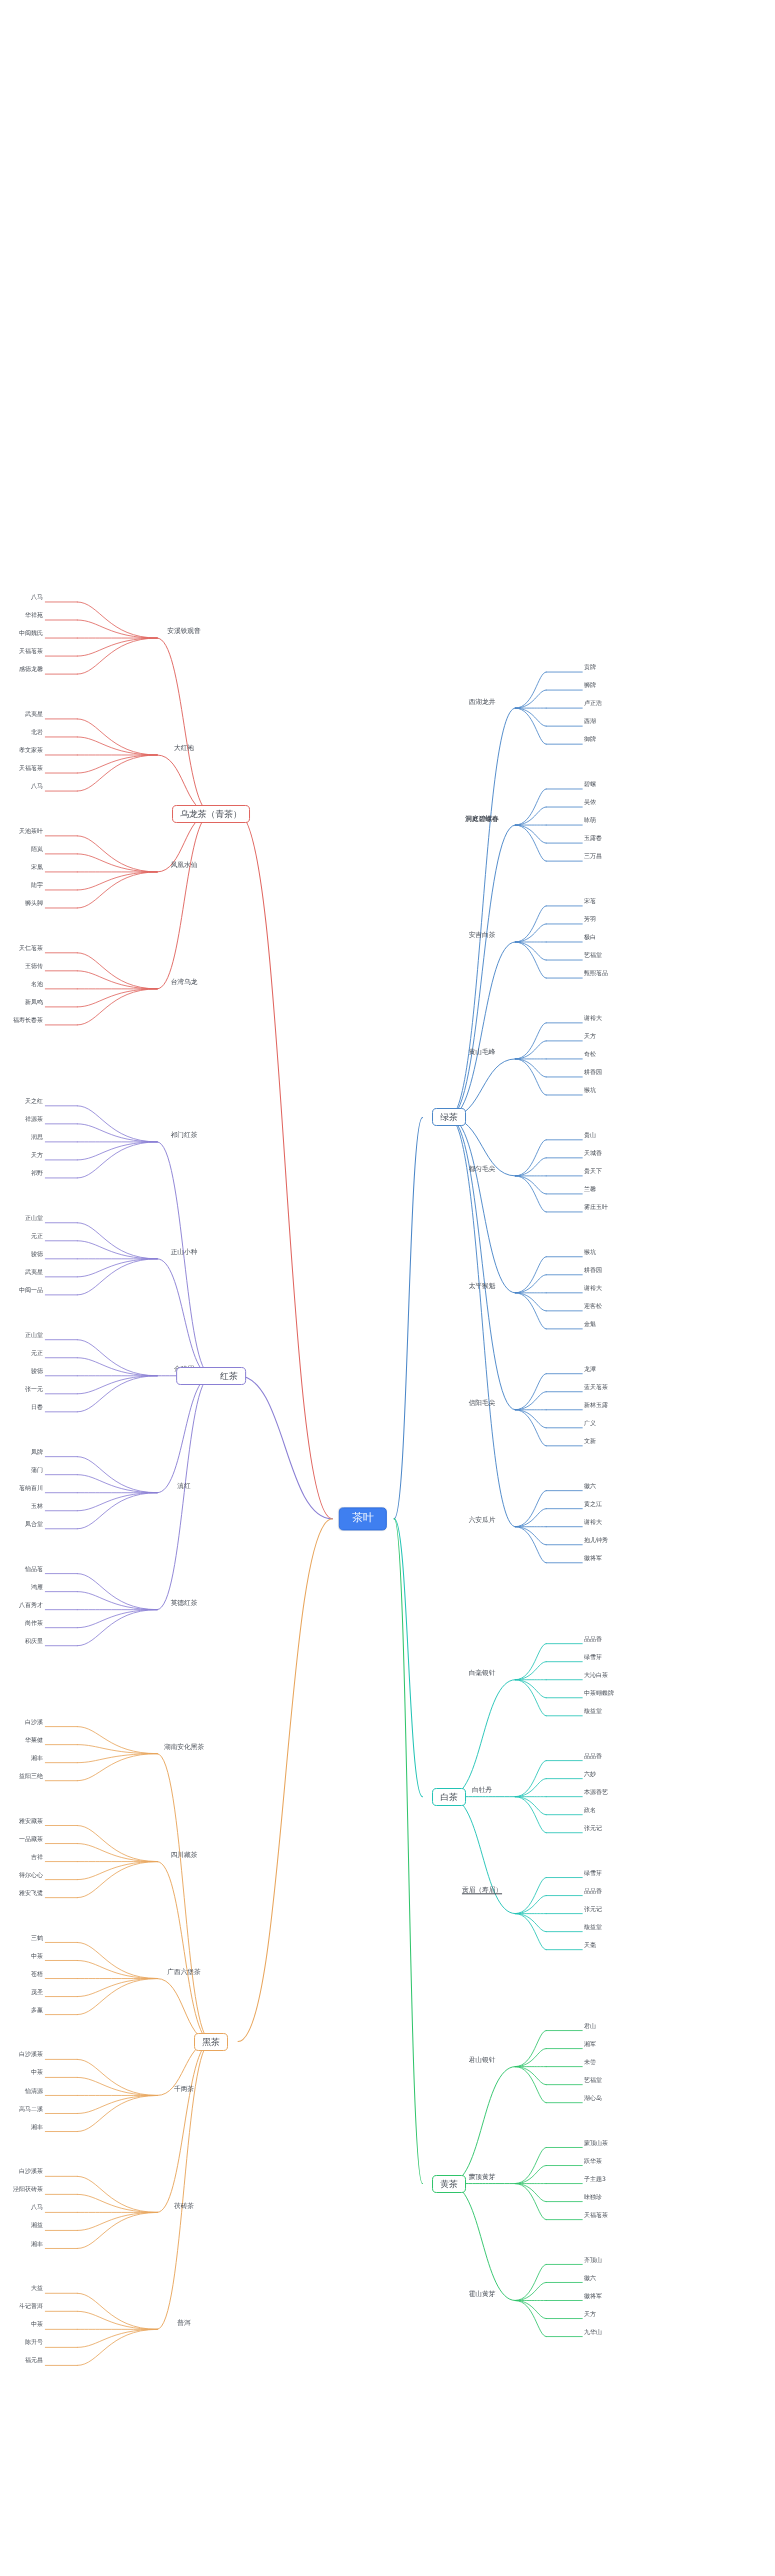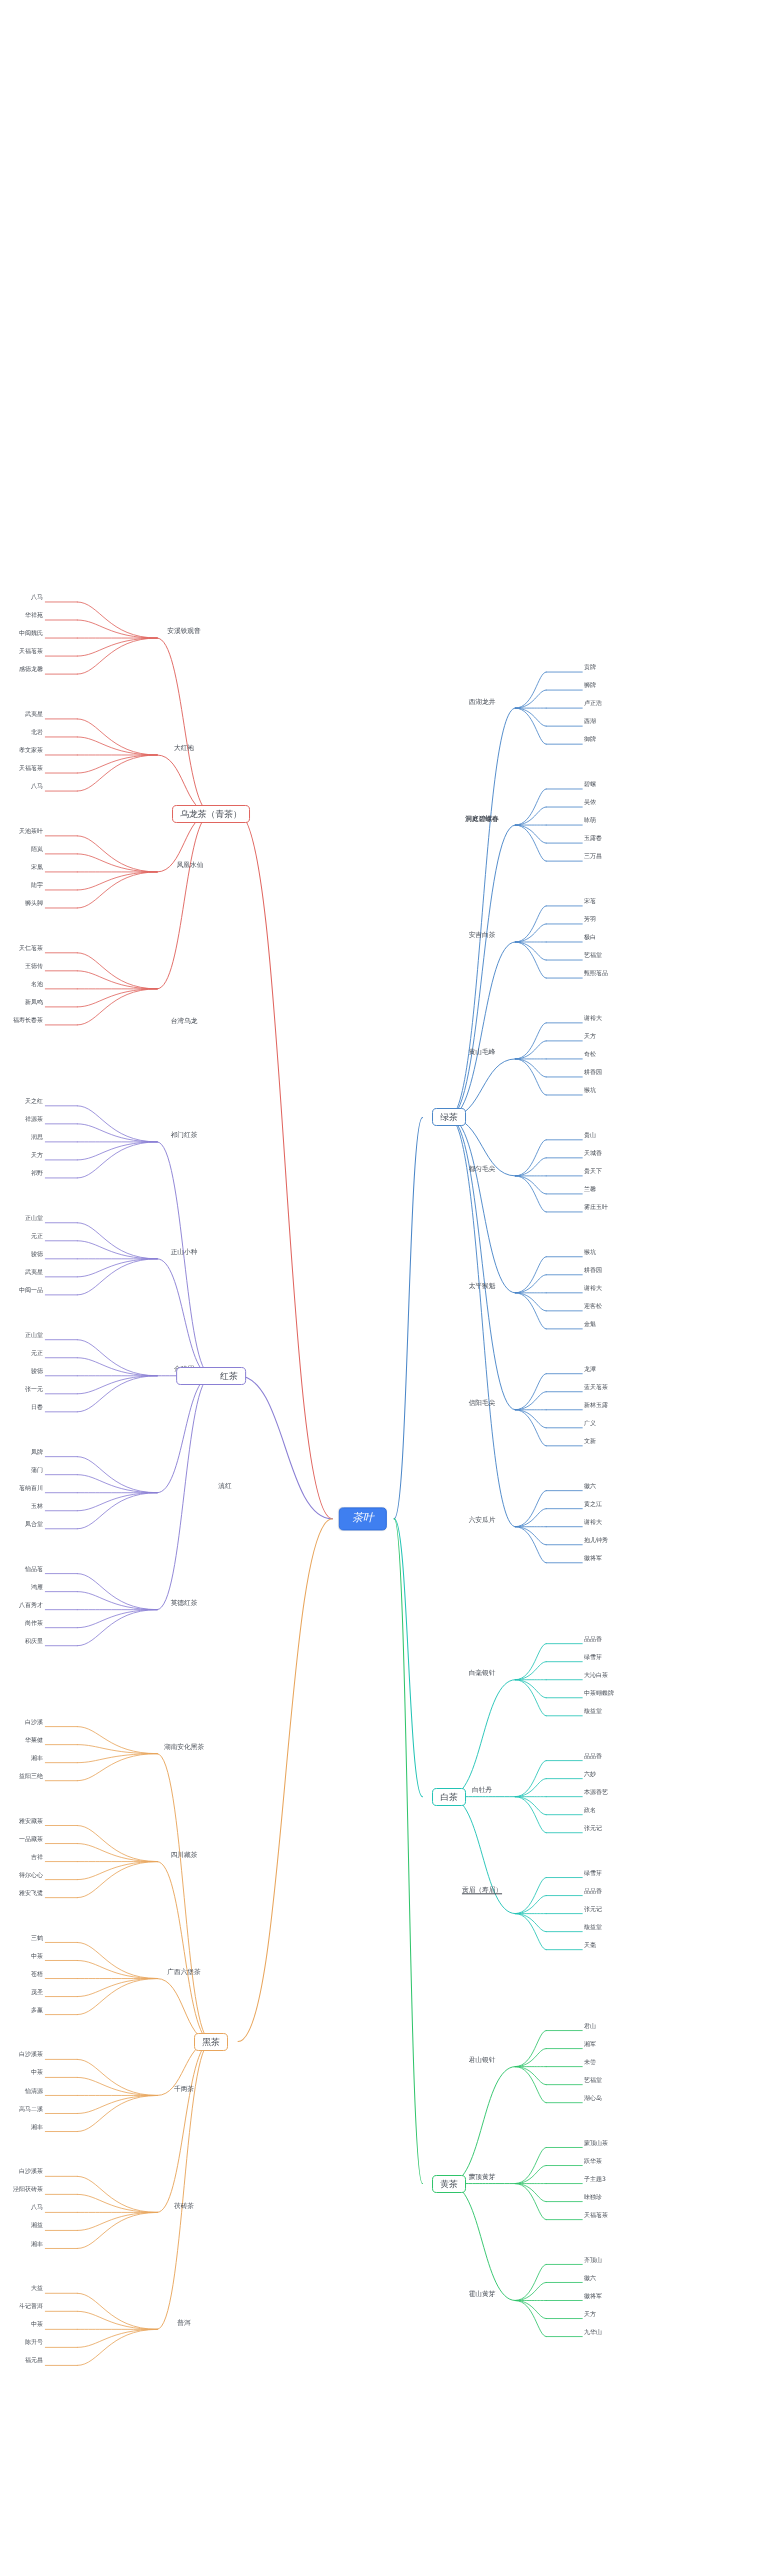--- a/index.html
+++ b/index.html
@@ -9,21 +9,20 @@
     width:776px;height:2988px;position:relative;overflow:hidden;
   }
   #canvas{position:absolute;left:0;top:0;width:776px;height:2988px;}
   svg#links{position:absolute;left:0;top:0;width:776px;height:2988px;pointer-events:none;}
   .node{position:absolute;white-space:nowrap;color:#444a53;line-height:1;}
   
   .n-root{
     background:#3f7ff0;color:#fff;border:1px solid #2f6fe0;border-radius:4.6px;
     font-size:10.8px;padding:5.2px 12.4px;transform:translate(-50%,-50%);
     box-shadow:0 0.5px 1px rgba(0,0,0,.12);
-    font-style:italic;
   }
   
   .n-cat{
     background:#fff;border:1px solid #888;border-radius:4.6px;
     font-size:8.8px;padding:3.6px 7.2px;transform:translate(-50%,-50%);
   }
   
   .n-topic{font-size:6.7px;transform:translate(-50%,-100%);}
   
   .n-leaf{font-size:6px;}
@@ -372,27 +371,27 @@
       <div class="node n-leaf left" style="left: 43px; top: 735px; color: rgb(68, 74, 83);">北岩</div>
       <div class="node n-leaf left" style="left: 43px; top: 753px; color: rgb(68, 74, 83);">孝文家茶</div>
       <div class="node n-leaf left" style="left: 43px; top: 771px; color: rgb(68, 74, 83);">天福茗茶</div>
       <div class="node n-leaf left" style="left: 43px; top: 789px; color: rgb(68, 74, 83);">八马</div>
       <div class="node n-topic left" style="left: 184px; top: 752px;">大红袍</div>
       <div class="node n-leaf left" style="left: 43px; top: 834px; color: rgb(68, 74, 83);">天池茶叶</div>
       <div class="node n-leaf left" style="left: 43px; top: 852px; color: rgb(68, 74, 83);">陌岚</div>
       <div class="node n-leaf left" style="left: 43px; top: 870px; color: rgb(68, 74, 83);">宋凰</div>
       <div class="node n-leaf left" style="left: 43px; top: 888px; color: rgb(68, 74, 83);">陆宇</div>
       <div class="node n-leaf left" style="left: 43px; top: 906px; color: rgb(68, 74, 83);">狮头脚</div>
-      <div class="node n-topic left" style="left: 190px; top: 869px;">凤凰水仙</div>
+      <div class="node n-topic left" style="left: 184px; top: 869px;">凤凰水仙</div>
       <div class="node n-leaf left" style="left: 43px; top: 951px; color: rgb(68, 74, 83);">天仁茗茶</div>
       <div class="node n-leaf left" style="left: 43px; top: 969px; color: rgb(68, 74, 83);">王德传</div>
       <div class="node n-leaf left" style="left: 43px; top: 987px; color: rgb(68, 74, 83);">名池</div>
       <div class="node n-leaf left" style="left: 43px; top: 1005px; color: rgb(68, 74, 83);">新凤鸣</div>
       <div class="node n-leaf left" style="left: 43px; top: 1023px; color: rgb(68, 74, 83);">福寿长春茶</div>
-      <div class="node n-topic left" style="left: 184px; top: 986px; margin-top: 39px;">台湾乌龙</div>
+      <div class="node n-topic left" style="left: 184px; top: 986px;">台湾乌龙</div>
       <div class="node n-cat" style="left: 211px; top: 814px; border-color: rgb(224, 101, 95);">乌龙茶（青茶）</div>
       <div class="node n-leaf left" style="left: 43px; top: 1104px; color: rgb(68, 74, 83);">天之红</div>
       <div class="node n-leaf left" style="left: 43px; top: 1122px; color: rgb(68, 74, 83);">祥源茶</div>
       <div class="node n-leaf left" style="left: 43px; top: 1140px; color: rgb(68, 74, 83);">润思</div>
       <div class="node n-leaf left" style="left: 43px; top: 1158px; color: rgb(68, 74, 83);">天方</div>
       <div class="node n-leaf left" style="left: 43px; top: 1176px; color: rgb(68, 74, 83);">祁野</div>
       <div class="node n-topic left" style="left: 184px; top: 1139px;">祁门红茶</div>
       <div class="node n-leaf left" style="left: 43px; top: 1221px; color: rgb(68, 74, 83);">正山堂</div>
       <div class="node n-leaf left" style="left: 43px; top: 1239px; color: rgb(68, 74, 83);">元正</div>
       <div class="node n-leaf left" style="left: 43px; top: 1257px; color: rgb(68, 74, 83);">骏德</div>
@@ -403,21 +402,21 @@
       <div class="node n-leaf left" style="left: 43px; top: 1356px; color: rgb(68, 74, 83);">元正</div>
       <div class="node n-leaf left" style="left: 43px; top: 1374px; color: rgb(68, 74, 83);">骏德</div>
       <div class="node n-leaf left" style="left: 43px; top: 1392px; color: rgb(68, 74, 83);">张一元</div>
       <div class="node n-leaf left" style="left: 43px; top: 1410px; color: rgb(68, 74, 83);">日春</div>
       <div class="node n-topic left" style="left: 184px; top: 1373px;">金骏眉</div>
       <div class="node n-leaf left" style="left: 43px; top: 1455px; color: rgb(68, 74, 83);">凤牌</div>
       <div class="node n-leaf left" style="left: 43px; top: 1473px; color: rgb(68, 74, 83);">蒲门</div>
       <div class="node n-leaf left" style="left: 43px; top: 1491px; color: rgb(68, 74, 83);">茗纳百川</div>
       <div class="node n-leaf left" style="left: 43px; top: 1509px; color: rgb(68, 74, 83);">玉林</div>
       <div class="node n-leaf left" style="left: 43px; top: 1527px; color: rgb(68, 74, 83);">凤合堂</div>
-      <div class="node n-topic left" style="left: 184px; top: 1490px; margin-left: 41px;">滇红</div>
+      <div class="node n-topic left" style="left: 184px; top: 1490px;">滇红</div>
       <div class="node n-leaf left" style="left: 43px; top: 1572px; color: rgb(68, 74, 83);">怡品茗</div>
       <div class="node n-leaf left" style="left: 43px; top: 1590px; color: rgb(68, 74, 83);">鸿雁</div>
       <div class="node n-leaf left" style="left: 43px; top: 1608px; color: rgb(68, 74, 83);">八百秀才</div>
       <div class="node n-leaf left" style="left: 43px; top: 1626px; color: rgb(68, 74, 83);">尚作茶</div>
       <div class="node n-leaf left" style="left: 43px; top: 1644px; color: rgb(68, 74, 83);">积庆里</div>
       <div class="node n-topic left" style="left: 184px; top: 1607px;">英德红茶</div>
       <div class="node n-cat" style="left: 211px; top: 1376px; border-color: rgb(138, 127, 212); padding-left: 43px;">红茶</div>
       <div class="node n-leaf left" style="left: 43px; top: 1725px; color: rgb(68, 74, 83);">白沙溪</div>
       <div class="node n-leaf left" style="left: 43px; top: 1743px; color: rgb(68, 74, 83);">华莱健</div>
       <div class="node n-leaf left" style="left: 43px; top: 1761px; color: rgb(68, 74, 83);">湘丰</div>

